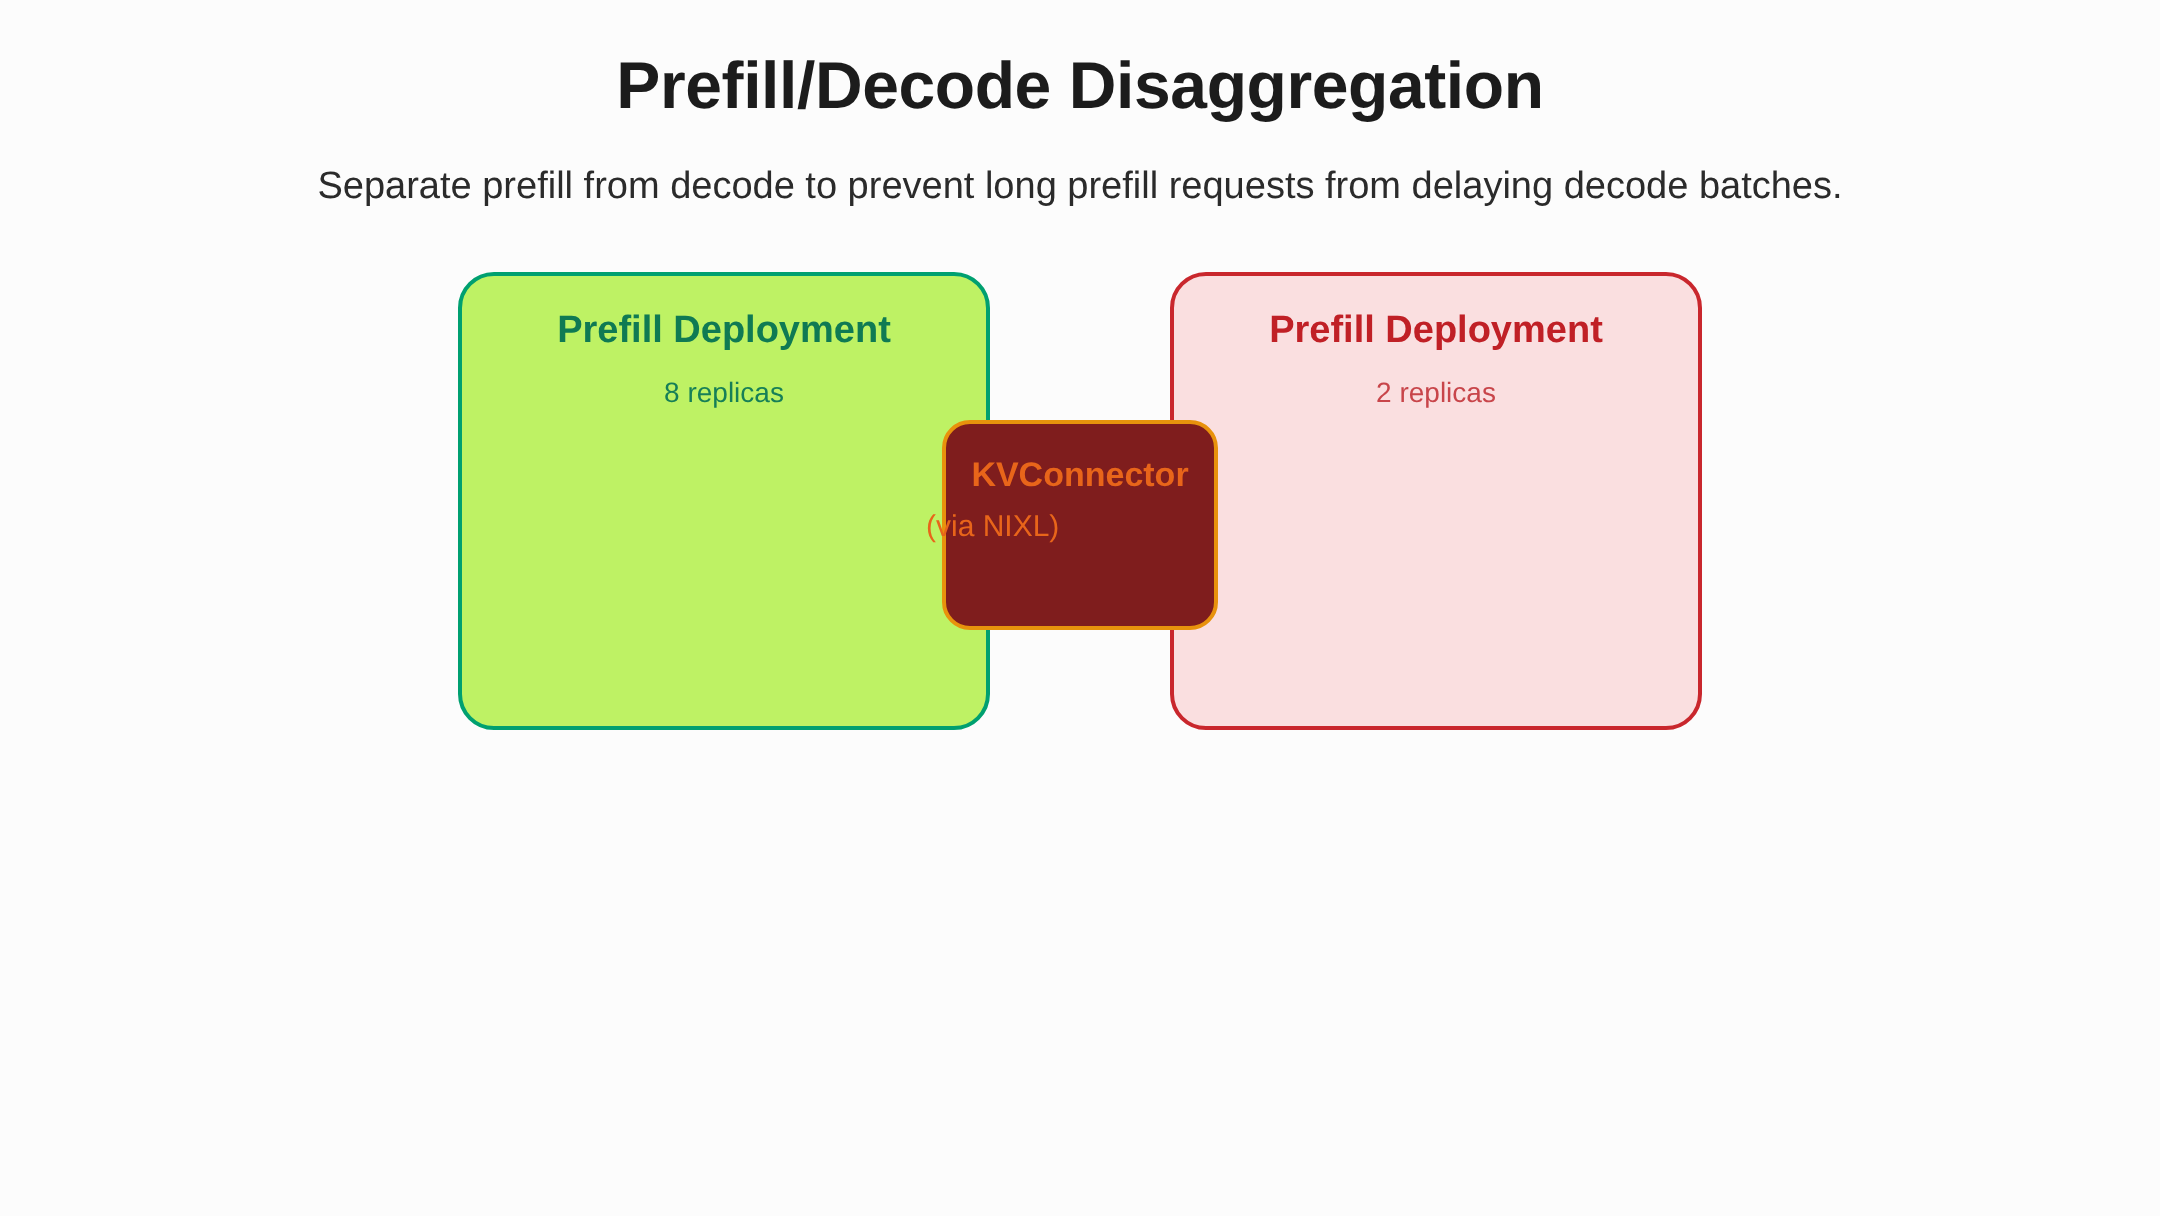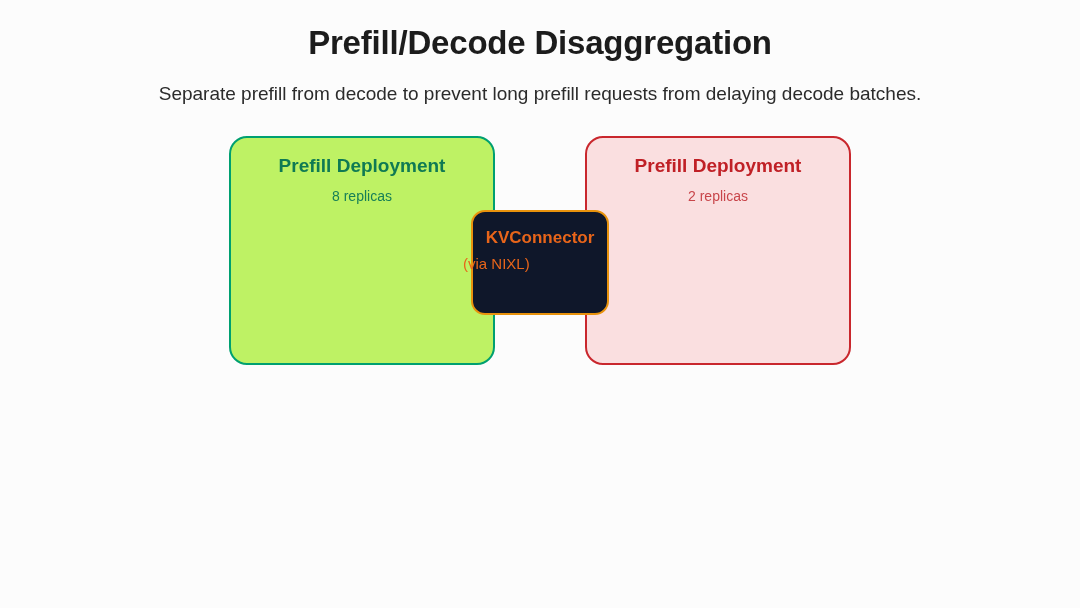--- a/index.html
+++ b/index.html
@@ -59,21 +59,21 @@
   }
   #prefill-box .dep-title { color:#0f7a53; }
   #prefill-box .dep-sub   { color:#167f57; }
   #decode-box  .dep-title { color:#c02026; }
   #decode-box  .dep-sub   { color:#c8454a; }
 
   #kv-box {
     position:absolute;
     left:471px; top:210px; width:138px; height:105px;
     box-sizing:border-box;
-    background:#0f172a;
+    background:#7f1d1d;
     border:2px solid #e8920c;
     border-radius:14px;
     z-index:3;
   }
   #kv-title {
     position:absolute; left:-10px; right:-10px; top:16px;
     text-align:center;
     font-size:17px; font-weight:bold;
     color:#e8651a;
     white-space:nowrap;

